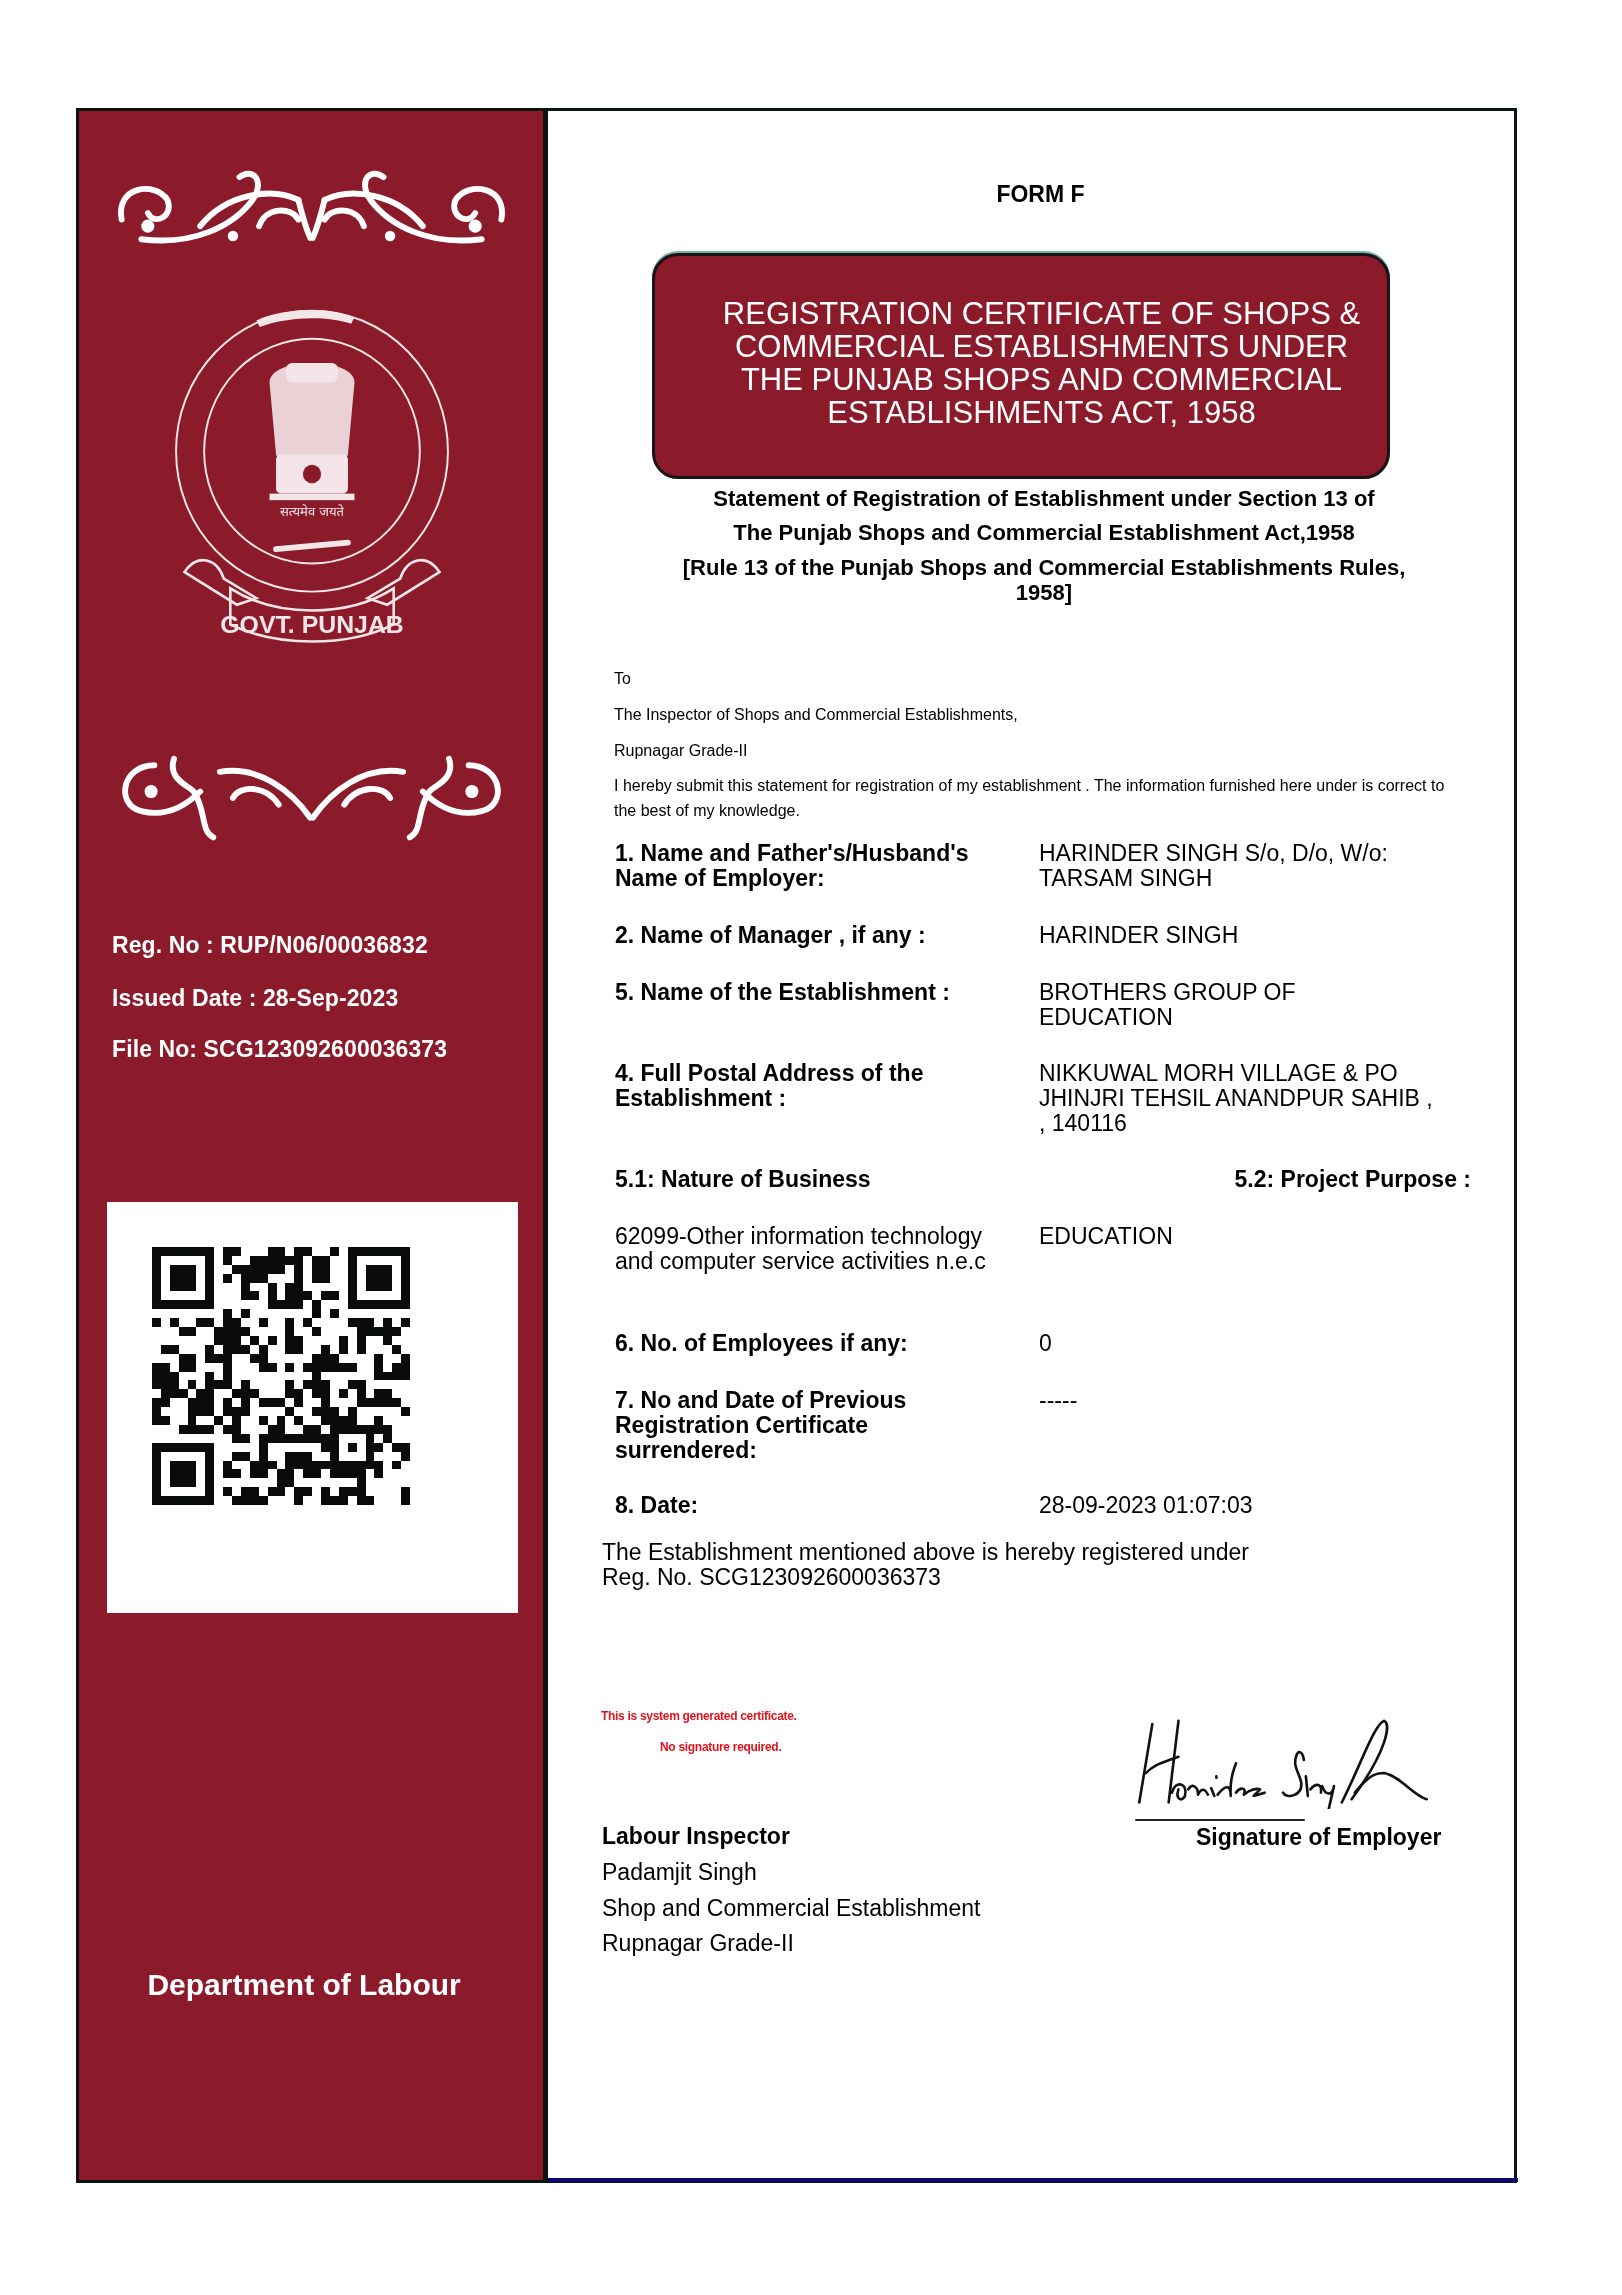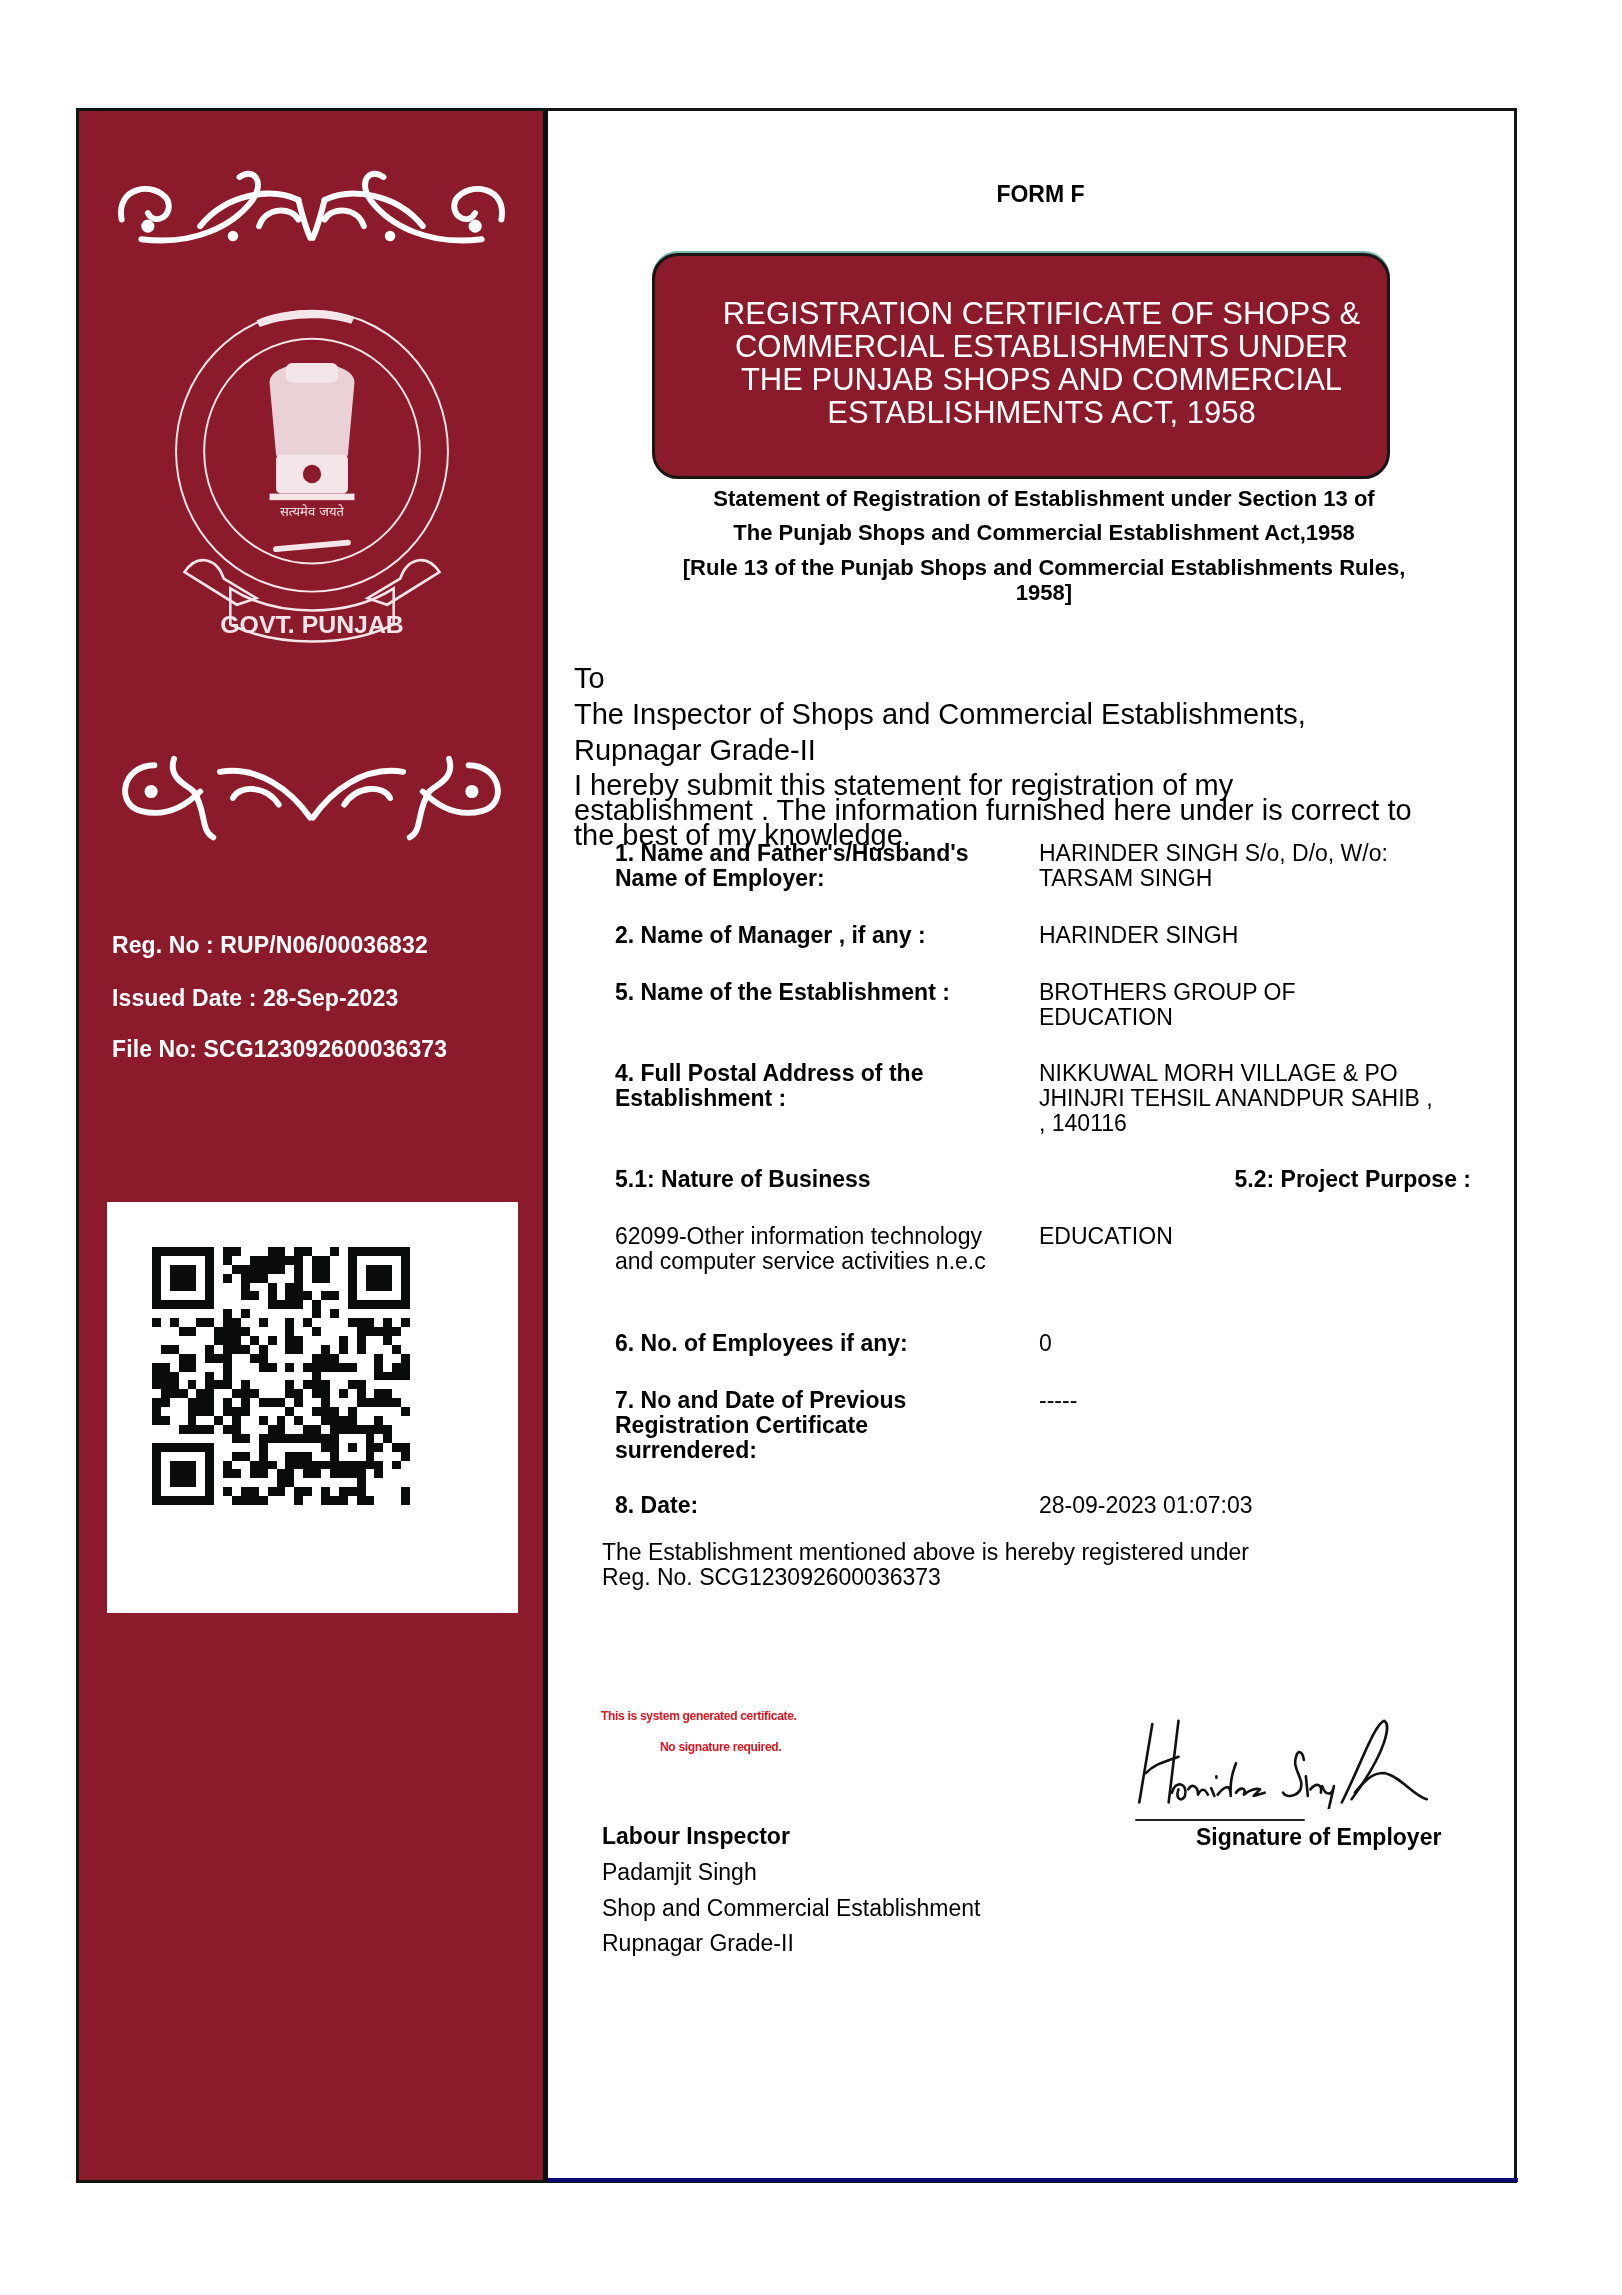--- a/index.html
+++ b/index.html
@@ -34,21 +34,21 @@
                background:#8b1a2b; border:3.9px solid #1b1414; border-radius:26px; box-sizing:border-box;
                box-shadow:0 -2px 0 #7fb3b0; }
   .title-text { position:absolute; left:0; right:0; top:41px; text-align:center; color:#fff;
                 font-size:31px; line-height:33px; padding:0 19.6px;margin-left:41px; }
 
   .subhead { position:absolute; left:661px; width:766px; text-align:center; font-weight:bold; font-size:22px; }
   .subhead.s1 { top:486px; }
   .subhead.s2 { top:520px; }
   .subhead.s3 { top:555px; line-height:25px; }
 
-  .para { position:absolute; left:574px; font-size:29px; line-height:25px; }
+  .para { position:absolute; left:614px; font-size:16px; line-height:25px; }
   .p-to { top:666px; }
   .p-insp { top:702px; }
   .p-rup { top:738px; }
   .p-decl { top:773px; width:838px; }
 
   .row { position:absolute; left:615px; width:864px; font-size:23px; line-height:25px; }
   .row .lbl { position:absolute; left:0; width:419px; font-weight:bold; }
   .row .val { position:absolute; left:424px; width:432px; }
   .row .val.bold { font-weight:bold;text-align:right; }
   .r1 { top:841px; } .r2 { top:923px; } .r3 { top:980px; } .r4 { top:1061px; }
@@ -462,20 +462,21 @@
         <rect x="24" y="2" width="3" height="3" fill="#0a0b0b"></rect>
         <rect x="0" y="22" width="7" height="7" fill="#0a0b0b"></rect>
         <rect x="1" y="23" width="5" height="5" fill="#fff"></rect>
         <rect x="2" y="24" width="3" height="3" fill="#0a0b0b"></rect>
         <rect x="20" y="20" width="5" height="5" fill="#0a0b0b"></rect>
         <rect x="21" y="21" width="3" height="3" fill="#fff"></rect>
         <rect x="22" y="22" width="1" height="1" fill="#0a0b0b"></rect>
       </svg>
   </div>
 
+  <div class="dept l1">Department of Labour</div>
 </div>
 <div class="sidebar-divider"></div>
 
 <div class="form-f">FORM F</div>
 
 <div class="title-box">
   <div class="title-text">REGISTRATION CERTIFICATE OF SHOPS &amp; COMMERCIAL ESTABLISHMENTS UNDER THE PUNJAB SHOPS AND COMMERCIAL ESTABLISHMENTS ACT, 1958</div>
 </div>
 
 <div class="subhead s1">Statement of Registration of Establishment under Section 13 of</div>

